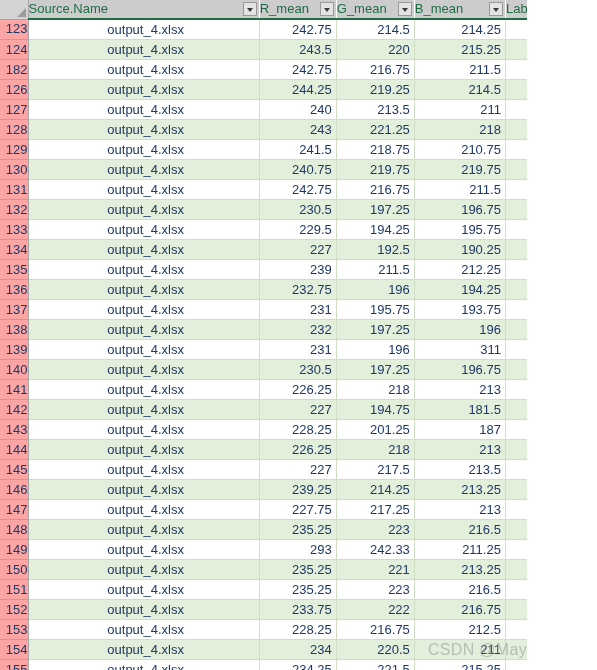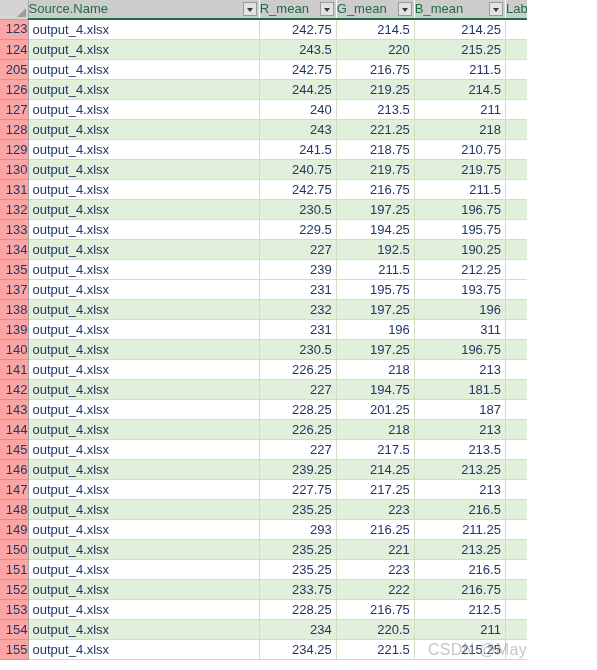--- a/index.html
+++ b/index.html
@@ -147,21 +147,21 @@
   td.cell {
     height: 19px;
     font-size: 13px;
     vertical-align: middle;
     line-height: 18px;
     border-right: 1px solid #CFDFC4;
     border-bottom: 1px solid #CFDFC4;
     color: #1F3864;
   }
   td.cell.text {
-    text-align: left;
+    text-align: center;
     padding-left: 4px;
   }
   td.cell.num {
     text-align: right;
     padding-right: 4px;
   }
   td.cell.lastcol {
     border-right: 1px solid #8FBC6E;
   }
 
@@ -254,21 +254,21 @@
         </tr>
         <tr class="band">
           <td class="rowhead">124</td>
           <td class="cell text">output_4.xlsx</td>
           <td class="cell num">243.5</td>
           <td class="cell num">220</td>
           <td class="cell num">215.25</td>
           <td class="cell num lastcol">4</td>
         </tr>
         <tr class="plain">
-          <td class="rowhead">205</td>
+          <td class="rowhead">182</td>
           <td class="cell text">output_4.xlsx</td>
           <td class="cell num">242.75</td>
           <td class="cell num">216.75</td>
           <td class="cell num">211.5</td>
           <td class="cell num lastcol">4</td>
         </tr>
         <tr class="band">
           <td class="rowhead">126</td>
           <td class="cell text">output_4.xlsx</td>
           <td class="cell num">244.25</td>
@@ -341,20 +341,28 @@
           <td class="cell num lastcol">4</td>
         </tr>
         <tr class="plain">
           <td class="rowhead">135</td>
           <td class="cell text">output_4.xlsx</td>
           <td class="cell num">239</td>
           <td class="cell num">211.5</td>
           <td class="cell num">212.25</td>
           <td class="cell num lastcol">4</td>
         </tr>
+        <tr class="band">
+          <td class="rowhead">136</td>
+          <td class="cell text">output_4.xlsx</td>
+          <td class="cell num">232.75</td>
+          <td class="cell num">196</td>
+          <td class="cell num">194.25</td>
+          <td class="cell num lastcol">4</td>
+        </tr>
         <tr class="plain">
           <td class="rowhead">137</td>
           <td class="cell text">output_4.xlsx</td>
           <td class="cell num">231</td>
           <td class="cell num">195.75</td>
           <td class="cell num">193.75</td>
           <td class="cell num lastcol">4</td>
         </tr>
         <tr class="band">
           <td class="rowhead">138</td>
@@ -441,21 +449,21 @@
           <td class="cell text">output_4.xlsx</td>
           <td class="cell num">235.25</td>
           <td class="cell num">223</td>
           <td class="cell num">216.5</td>
           <td class="cell num lastcol">4</td>
         </tr>
         <tr class="plain">
           <td class="rowhead">149</td>
           <td class="cell text">output_4.xlsx</td>
           <td class="cell num">293</td>
-          <td class="cell num">216.25</td>
+          <td class="cell num">242.33</td>
           <td class="cell num">211.25</td>
           <td class="cell num lastcol">4</td>
         </tr>
         <tr class="band">
           <td class="rowhead">150</td>
           <td class="cell text">output_4.xlsx</td>
           <td class="cell num">235.25</td>
           <td class="cell num">221</td>
           <td class="cell num">213.25</td>
           <td class="cell num lastcol">4</td>

